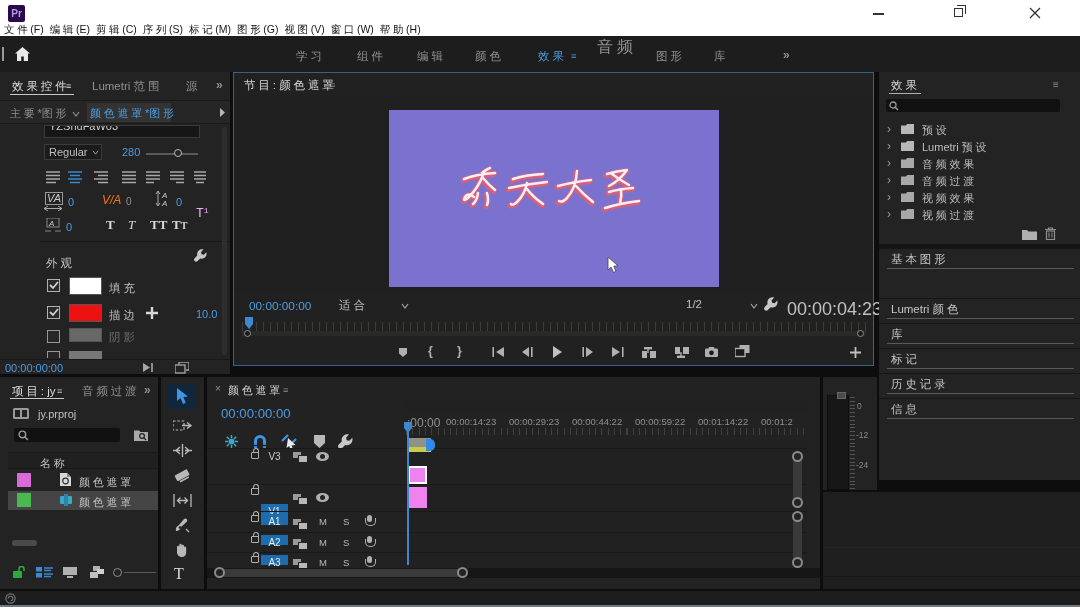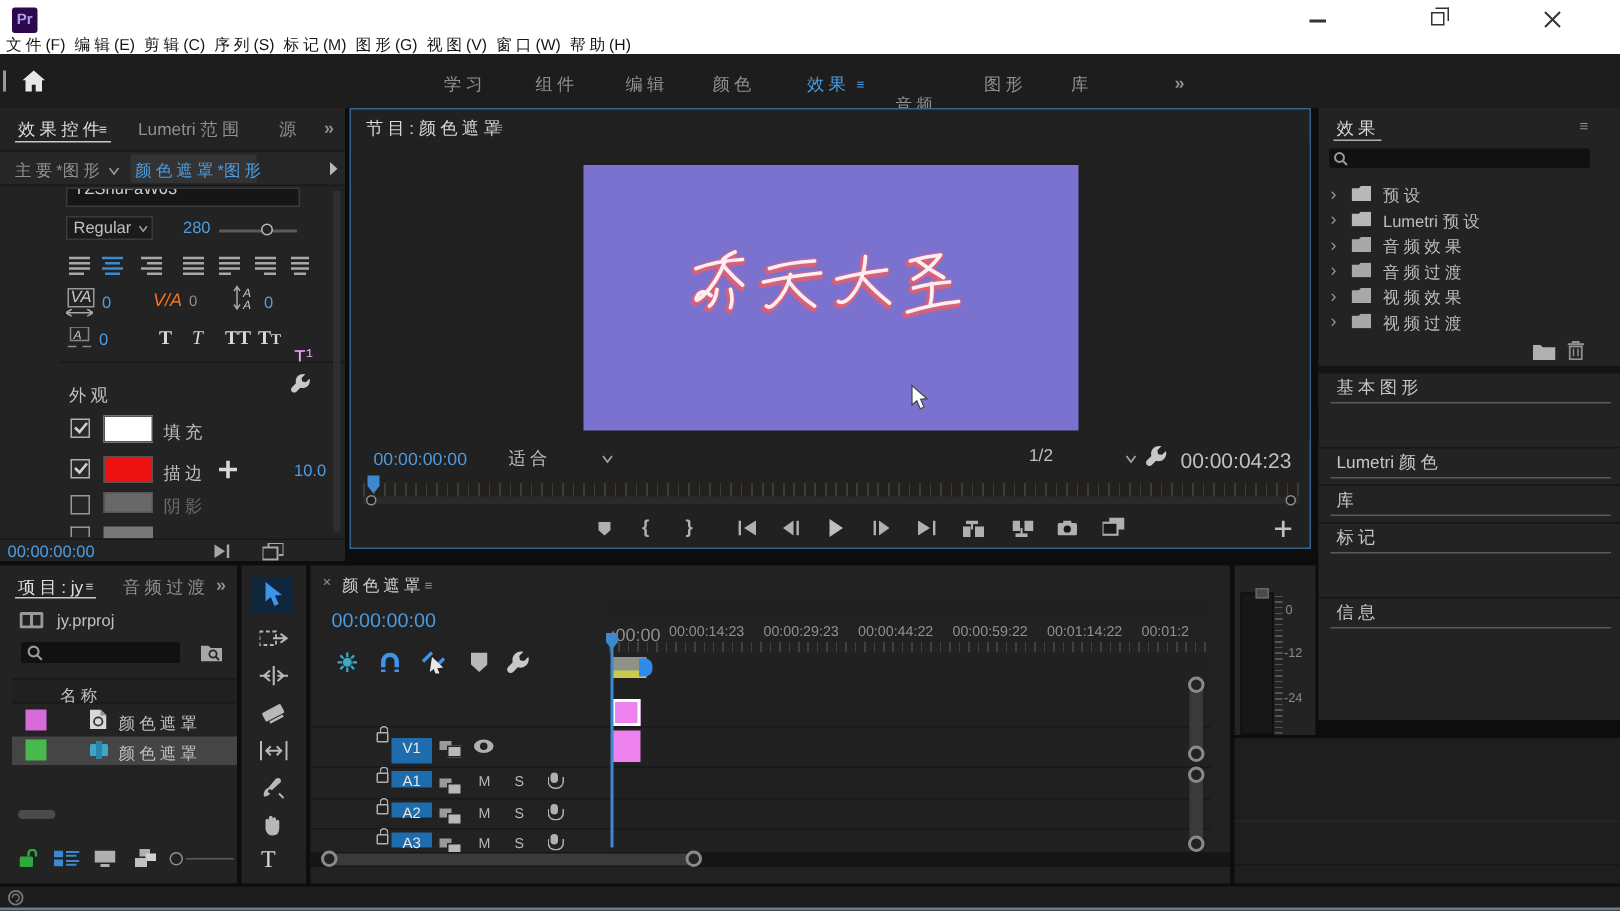--- a/index.html
+++ b/index.html
@@ -55,21 +55,21 @@
   <div class="abs" style="left:2px;top:11px;width:2px;height:14px;background:#9a9a9a"></div>
   <svg class="abs" style="left:14px;top:10px" width="17" height="16" viewBox="0 0 17 16">
       <path d="M8.5 1 L16 7.5 h-2 V15 h-4.2 v-4.5 h-2.6 V15 H3 V7.5 H1 Z" fill="#e8e8e8"></path>
     </svg>
   <div class="abs dim" style="left:296px;top:13px;font-size:11.5px"><span class="cjk">学习</span></div>
   <div class="abs dim" style="left:357px;top:13px;font-size:11.5px"><span class="cjk">组件</span></div>
   <div class="abs dim" style="left:417px;top:13px;font-size:11.5px"><span class="cjk">编辑</span></div>
   <div class="abs dim" style="left:475px;top:13px;font-size:11.5px"><span class="cjk">颜色</span></div>
   <div class="abs blue" style="left:538px;top:13px;font-size:11.5px"><span class="cjk">效果</span></div>
   <div class="abs blue" style="left:571px;top:15px;font-size:9px">≡</div>
-  <div class="abs dim" style="left:597px;top:26px;font-size:11px"><span class="cjk">音频</span></div>
+  <div class="abs dim" style="left:597px;top:1px;font-size:16px"><span class="cjk">音频</span></div>
   <div class="abs dim" style="left:656px;top:13px;font-size:11.5px"><span class="cjk">图形</span></div>
   <div class="abs dim" style="left:714px;top:13px;font-size:11.5px"><span class="cjk">库</span></div>
   <div class="abs dim" style="left:783px;top:12px;font-size:12px;font-weight:bold">»</div>
 </div>
 
 <div class="panel" id="ecpanel" style="left:0;top:72px;width:230px;height:302px;overflow:hidden">
 
   <div class="abs" style="left:12px;top:7px;font-size:11.5px;color:#dedede"><span class="cjk">效果控件</span></div>
   <div class="abs" style="left:66px;top:9px;font-size:9px;color:#dedede">≡</div>
   <div class="abs" style="left:10px;top:22px;width:64px;height:1px;background:#c8c8c8"></div>
@@ -133,21 +133,21 @@
   <svg class="abs" style="left:45px;top:146px" width="16" height="14" viewBox="0 0 16 14">
       <rect x="2" y="0" width="12" height="9" fill="none" stroke="#888" stroke-width="1"></rect>
       <text x="4" y="8" font-size="8" fill="#c8c8c8" font-style="italic">A</text>
       <path d="M0 13 h6 M10 13 h6" stroke="#888" stroke-width="1"></path>
     </svg>
   <div class="abs blue" style="left:66px;top:149px;font-size:11px">0</div>
   <div class="abs" style="left:106px;top:145px;font-size:13px;color:#d8d8d8;font-weight:bold;font-family:'Liberation Serif',serif">T</div>
   <div class="abs" style="left:128px;top:145px;font-size:13px;color:#d8d8d8;font-style:italic;font-family:'Liberation Serif',serif">T</div>
   <div class="abs" style="left:150px;top:145px;font-size:13px;color:#d8d8d8;font-weight:bold;font-family:'Liberation Serif',serif">TT</div>
   <div class="abs" style="left:172px;top:145px;font-size:13px;color:#d8d8d8;font-weight:bold;font-family:'Liberation Serif',serif">T<span style="font-size:10px">T</span></div>
-  <div class="abs" style="left:196px;top:159px;font-size:13px;color:#f0abfc;font-family:Liberation Mono, monospace">T<span style="font-size:8px;vertical-align:4px">1</span></div>
+  <div class="abs" style="left:196px;top:134px;font-size:13px;color:#f0abfc;font-family:Liberation Mono, monospace">T<span style="font-size:8px;vertical-align:4px">1</span></div>
 
   <div class="abs" style="left:40px;top:169px;width:190px;height:1px;background:#191919"></div>
 
   <div class="abs txt" style="left:46px;top:184px;font-size:11.5px"><span class="cjk">外观</span></div>
   <svg class="abs" style="left:194px;top:177px" width="13" height="13" viewBox="0 0 16 16">
       <path d="M15.2 4.1 L12.2 7.1 L9.2 6.6 L8.7 3.6 L11.7 0.6 C9.6 0 7.2 0.5 5.6 2.1 C4 3.7 3.5 6 4.1 8 L0.8 11.3 C-0.2 12.3 -0.2 13.9 0.8 14.9 C1.8 15.9 3.4 15.9 4.4 14.9 L7.7 11.6 C9.8 12.3 12.1 11.8 13.7 10.2 C15.3 8.6 15.8 6.2 15.2 4.1 Z" fill="#c8c8c8"></path>
     </svg>
 
   <div class="abs" style="left:47px;top:207px;width:13px;height:13px;background:#2a2a2a;border:1.4px solid #b0b0b0"></div>
   <svg class="abs" style="left:49px;top:209px" width="10" height="9" viewBox="0 0 10 9">
@@ -221,21 +221,21 @@
   <svg class="abs" style="left:167px;top:230px" width="8" height="6" viewBox="0 0 8 6">
       <path d="M1 1 L4 5 L7 1" fill="none" stroke="#a0a0a0" stroke-width="1.2"></path>
     </svg>
   <div class="abs txt" style="left:452px;top:225px;font-size:11.5px">1/2</div>
   <svg class="abs" style="left:516px;top:230px" width="8" height="6" viewBox="0 0 8 6">
       <path d="M1 1 L4 5 L7 1" fill="none" stroke="#a0a0a0" stroke-width="1.2"></path>
     </svg>
   <svg class="abs" style="left:530px;top:224px" width="14" height="14" viewBox="0 0 16 16">
       <path d="M15.2 4.1 L12.2 7.1 L9.2 6.6 L8.7 3.6 L11.7 0.6 C9.6 0 7.2 0.5 5.6 2.1 C4 3.7 3.5 6 4.1 8 L0.8 11.3 C-0.2 12.3 -0.2 13.9 0.8 14.9 C1.8 15.9 3.4 15.9 4.4 14.9 L7.7 11.6 C9.8 12.3 12.1 11.8 13.7 10.2 C15.3 8.6 15.8 6.2 15.2 4.1 Z" fill="#c8c8c8"></path>
     </svg>
-  <div class="abs txt" style="left:553px;top:226px;font-size:14px">00:00:04:23</div>
+  <div class="abs txt" style="left:553px;top:226px;font-size:18px">00:00:04:23</div>
 
   <div class="abs" style="left:8px;top:246px;width:624px;height:12px;background:#222120">
       <div class="abs" style="left:0;top:3px;width:624px;height:9px;background:repeating-linear-gradient(to right,#3c3c3a 0,#3c3c3a 1px,transparent 1px,transparent 7px)"></div>
     <svg class="abs" style="left:2px;top:-3px" width="10" height="14" viewBox="0 0 10 14">
         <path d="M1 1 h8 v7 L5 13 L1 8 Z" fill="#3e88d0"></path>
       </svg>
   </div>
   <div class="abs" style="left:8px;top:258px;width:624px;height:5px;background:#2a2a28"></div>
   <div class="abs" style="left:10px;top:257px;width:7px;height:7px;border:1.5px solid #909090;border-radius:50%;background:#1a1a1a"></div>
   <div class="abs" style="left:623px;top:257px;width:7px;height:7px;border:1.5px solid #909090;border-radius:50%;background:#1a1a1a"></div>
@@ -341,20 +341,21 @@
       <path d="M0 2.5 h11 M3.5 2.5 V1 h4 v1.5" stroke="#909090" stroke-width="1.2" fill="none"></path>
       <rect x="1.5" y="4" width="8" height="8.5" fill="none" stroke="#909090" stroke-width="1.2"></rect>
       <path d="M4 5.5 v5 M7 5.5 v5" stroke="#909090" stroke-width="1"></path>
     </svg>
 
   <div class="abs" style="left:0;top:172px;width:201px;height:4px;background:#141414"></div>
   <div class="hdrblk" style="top:176px"><span class="cjk">基本图形</span></div>
   <div class="hdrblk" style="top:226px">Lumetri <span class="cjk">颜色</span></div>
   <div class="hdrblk" style="top:251px"><span class="cjk">库</span></div>
   <div class="hdrblk" style="top:276px"><span class="cjk">标记</span></div>
+  <div class="hdrblk" style="top:301px"><span class="cjk">历史记录</span></div>
   <div class="hdrblk" style="top:326px"><span class="cjk">信息</span></div>
 </div>
 
 <div class="panel" id="project" style="left:0;top:377px;width:158px;height:212px">
 
   <div class="abs" style="left:12px;top:7px;font-size:11.5px;color:#dedede"><span class="cjk">项目</span>: jy</div>
   <div class="abs" style="left:57px;top:9px;font-size:9px;color:#c8c8c8">≡</div>
   <div class="abs" style="left:10px;top:21px;width:54px;height:1px;background:#c8c8c8"></div>
   <div class="abs dim" style="left:82px;top:7px;font-size:11.5px"><span class="cjk">音频过渡</span></div>
   <div class="abs dim" style="left:144px;top:6px;font-size:12px;font-weight:bold">»</div>
@@ -485,23 +486,29 @@
       <path d="M1 7 L7 1 M10 10 L15 5" fill="none" stroke="#3e94e8" stroke-width="2.2"></path>
       <path d="M7 4 L14.5 11 L10.5 11.5 L12 15 L9.5 15.5 L8.2 12 L5.5 14 Z" fill="#e8e8e8"></path>
     </svg>
   <svg class="abs" style="left:107px;top:58px" width="11" height="13" viewBox="0 0 11 13">
       <path d="M0 0 h11 v8 L5.5 13 L0 8 Z" fill="#b8b8b8"></path>
     </svg>
   <svg class="abs" style="left:131px;top:57px" width="15" height="15" viewBox="0 0 16 16">
       <path d="M15.2 4.1 L12.2 7.1 L9.2 6.6 L8.7 3.6 L11.7 0.6 C9.6 0 7.2 0.5 5.6 2.1 C4 3.7 3.5 6 4.1 8 L0.8 11.3 C-0.2 12.3 -0.2 13.9 0.8 14.9 C1.8 15.9 3.4 15.9 4.4 14.9 L7.7 11.6 C9.8 12.3 12.1 11.8 13.7 10.2 C15.3 8.6 15.8 6.2 15.2 4.1 Z" fill="#c8c8c8"></path>
     </svg>
 
+  <div class="trow" style="top:71px;height:17px">
+      <span class="lock"></span>
+      <span class="tname">V3</span>
+      <span class="sync"></span>
+      <span class="eye"></span>
+    </div>
   <div class="trow" style="top:107px;height:25px">
       <span class="lock"></span>
-      <span class="tname on" style="top:7px;height:17px">V1</span>
+      <span class="tname on" style="top:19px;height:17px">V1</span>
       <span class="sync" style="top:8px"></span>
       <span class="eye" style="top:8px"></span>
     </div>
   <div class="trow" style="top:134px;height:20px">
       <span class="lock"></span>
       <span class="tname on">A1</span>
       <span class="sync" style="top:6px"></span>
       <span class="mm">M</span>
       <span class="ss">S</span>
       <span class="mic"></span>

